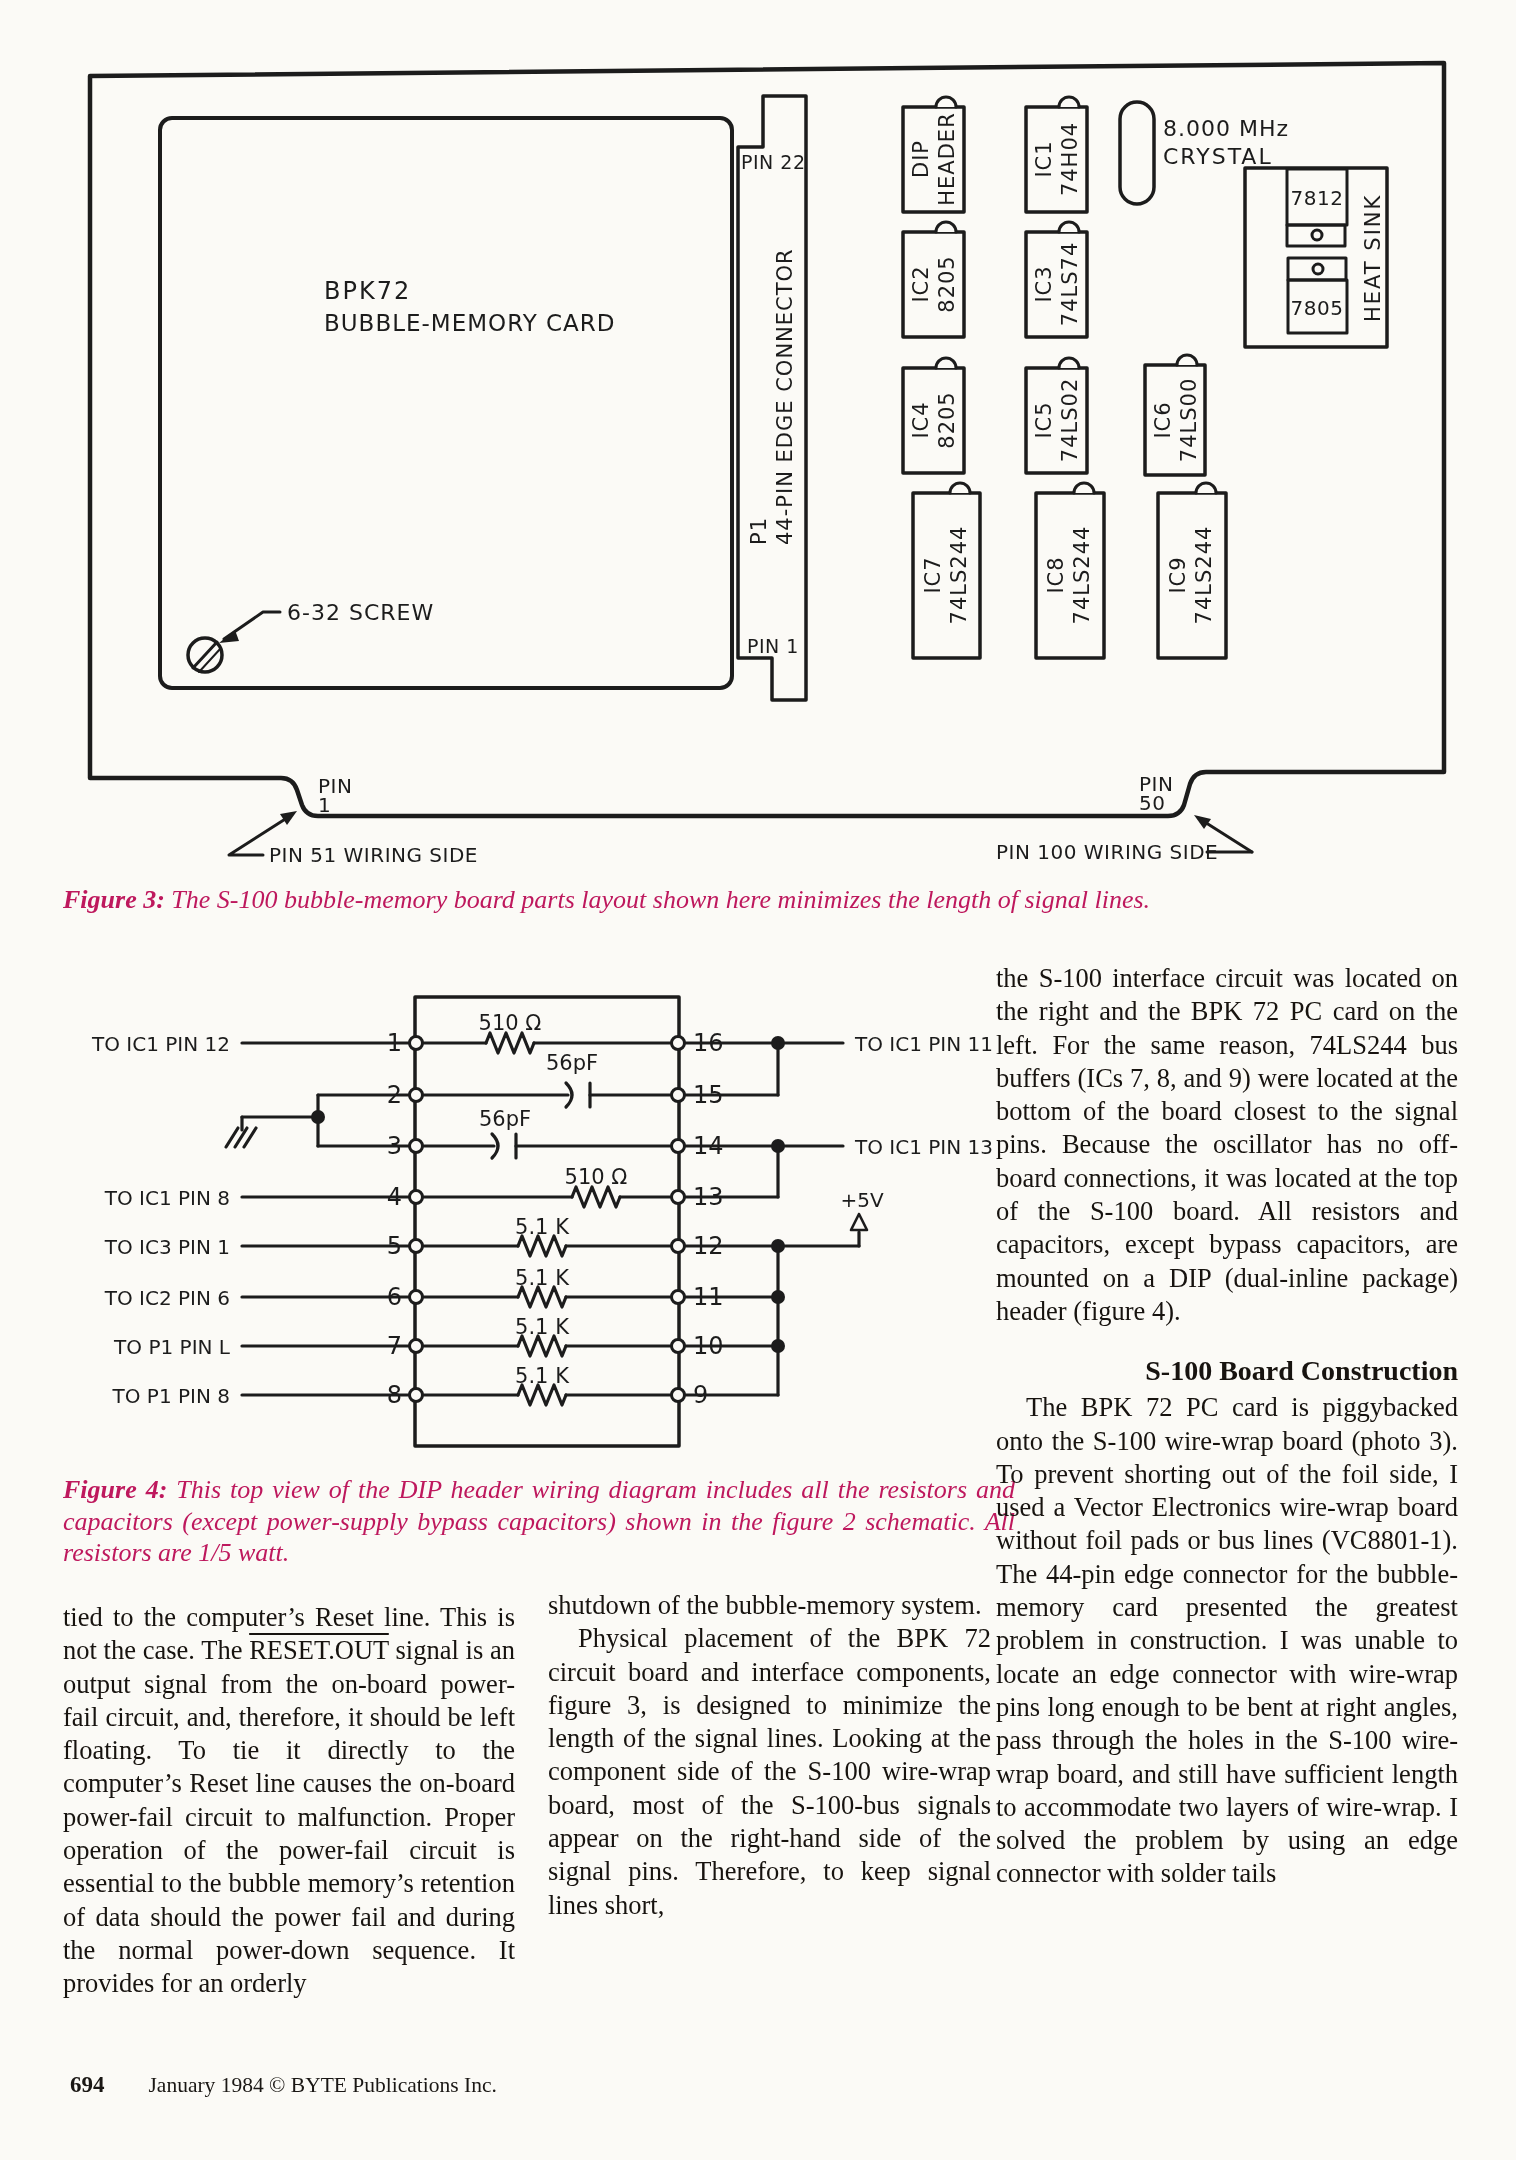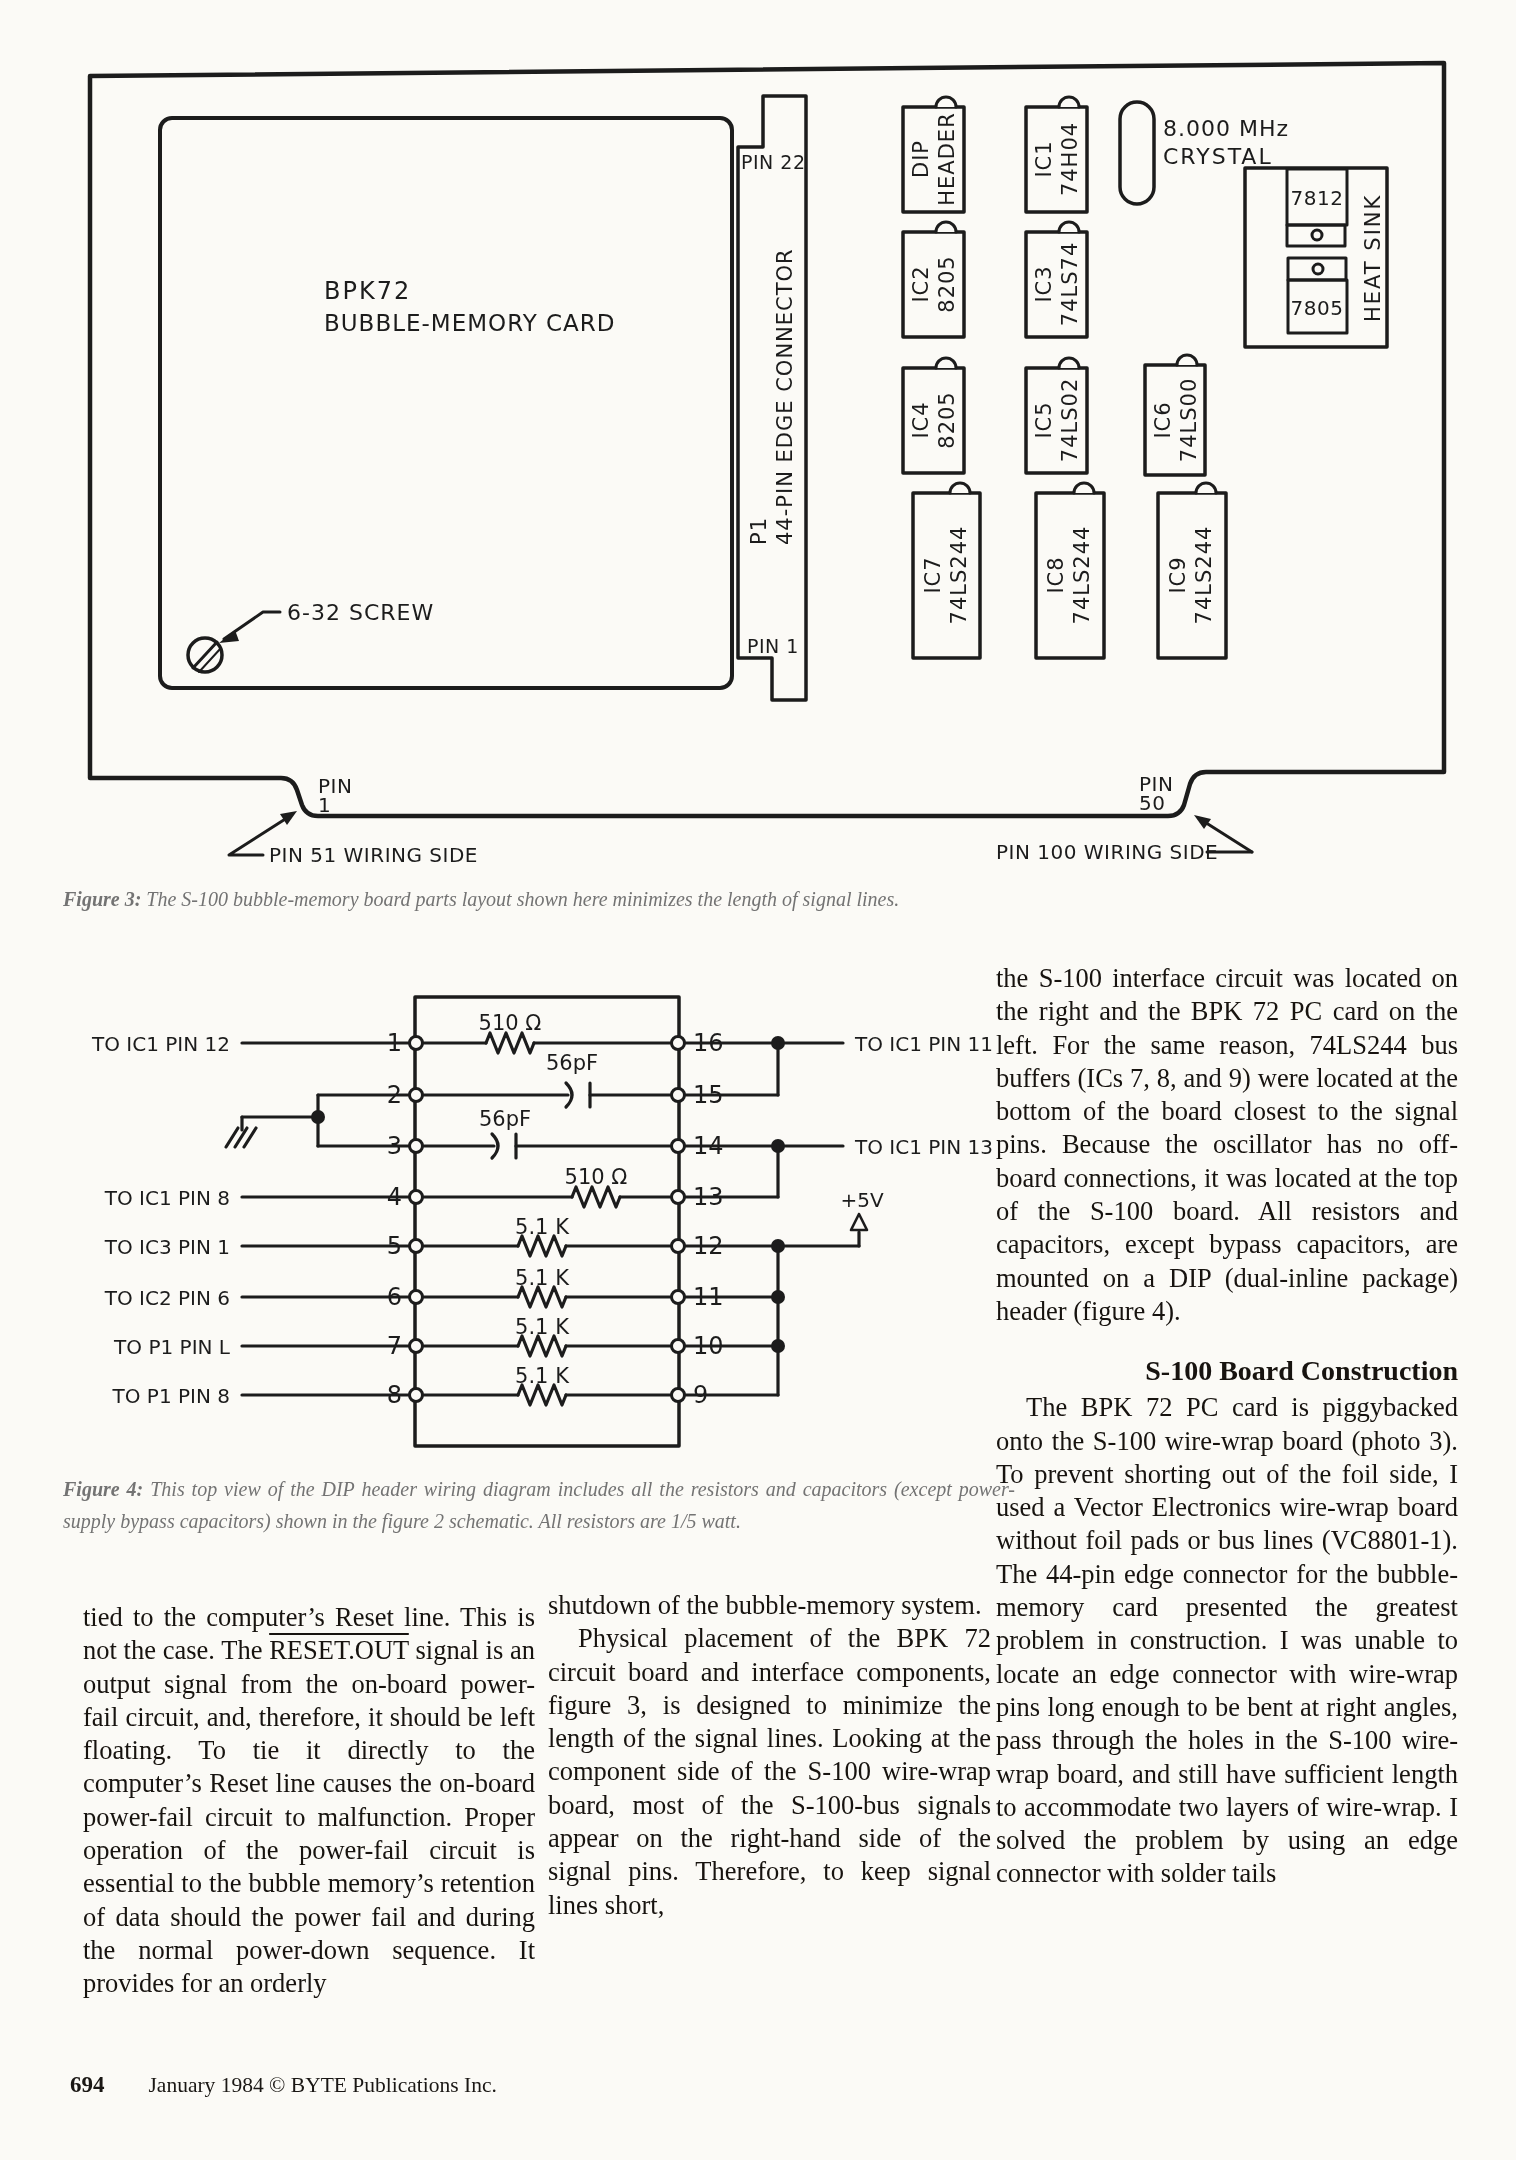--- a/index.html
+++ b/index.html
@@ -1,21 +1,21 @@
 <!DOCTYPE html>
 <html><head>
 <meta charset="utf-8">
 <style>
   html,body{margin:0;padding:0;background:#e8e6e0;}
   #page{position:relative;width:1516px;height:2160px;background:#fbfaf6;overflow:hidden;
         font-family:"Liberation Serif",serif;color:#1a1714;}
   svg{position:absolute;left:0;top:0;pointer-events:none;}
   .dtext{font-family:"DejaVu Sans",sans-serif;fill:#1c1c1c;}
   .ls1{letter-spacing:1px}.ls2{letter-spacing:2px}.ls05{letter-spacing:.5px}
-  .cap{position:absolute;font-style:italic;font-size:20px;line-height:31.5px;color:#737373;}
+  .cap{position:absolute;font-style:italic;font-size:26px;line-height:31.5px;color:#be185d;}
   .cap b{font-style:italic;}
   .col{position:absolute;font-size:26.5px;line-height:33.3px;text-align:justify;color:#17130f;}
   .col p{margin:0;}
   .col p.ind{text-indent:30px;}
   .col h3{font-size:28px;line-height:33px;margin:26px 0 4px 0;font-weight:bold;text-align:right;}
   .ovl{text-decoration:overline;}
   #footer{position:absolute;left:70px;top:2072px;font-size:21.5px;}
   #footer b{font-size:23px;}
   #footer span{margin-left:44px;}
   .nowrap{white-space:nowrap;}
@@ -294,21 +294,21 @@
   </svg>
 
   <div class="cap nowrap" style="left:63px;top:884px;width:1400px;">
     <b>Figure 3:</b><span> The S-100 bubble-memory board parts layout shown here minimizes the length of signal lines.</span>
   </div>
 
   <div class="cap" style="left:63px;top:1474px;width:952px;text-align:justify;">
     <b>Figure 4:</b><span> This top view of the DIP header wiring diagram includes all the resistors and capacitors (except power-supply bypass capacitors) shown in the figure 2 schematic. All resistors are 1/5 watt.</span>
   </div>
 
-  <div class="col" style="left:63px;top:1601px;width:452px;margin-left:20px;">
+  <div class="col" style="left:63px;top:1601px;width:452px;">
     <p><span>tied to the computer’s Reset line. This is not the case. The </span><span class="ovl">RESET.OUT</span><span> signal is an output signal from the on-board power-fail circuit, and, therefore, it should be left floating. To tie it directly to the computer’s Reset line causes the on-board power-fail circuit to malfunction. Proper operation of the power-fail circuit is essential to the bubble memory’s retention of data should the power fail and during the normal power-down sequence. It provides for an orderly</span></p>
   </div>
 
   <div class="col" style="left:548px;top:1589px;width:443px;">
     <p>shutdown of the bubble-memory system.</p>
     <p class="ind">Physical placement of the BPK 72 circuit board and interface components, figure 3, is designed to minimize the length of the signal lines. Looking at the component side of the S-100 wire-wrap board, most of the S-100-bus signals appear on the right-hand side of the signal pins. Therefore, to keep signal lines short,</p>
   </div>
 
   <div class="col" style="left:996px;top:962px;width:462px;">
     <p>the S-100 interface circuit was located on the right and the BPK 72 PC card on the left. For the same reason, 74LS244 bus buffers (ICs 7, 8, and 9) were located at the bottom of the board closest to the signal pins. Because the oscillator has no off-board connections, it was located at the top of the S-100 board. All resistors and capacitors, except bypass capacitors, are mounted on a DIP (dual-inline package) header (figure 4).</p>

